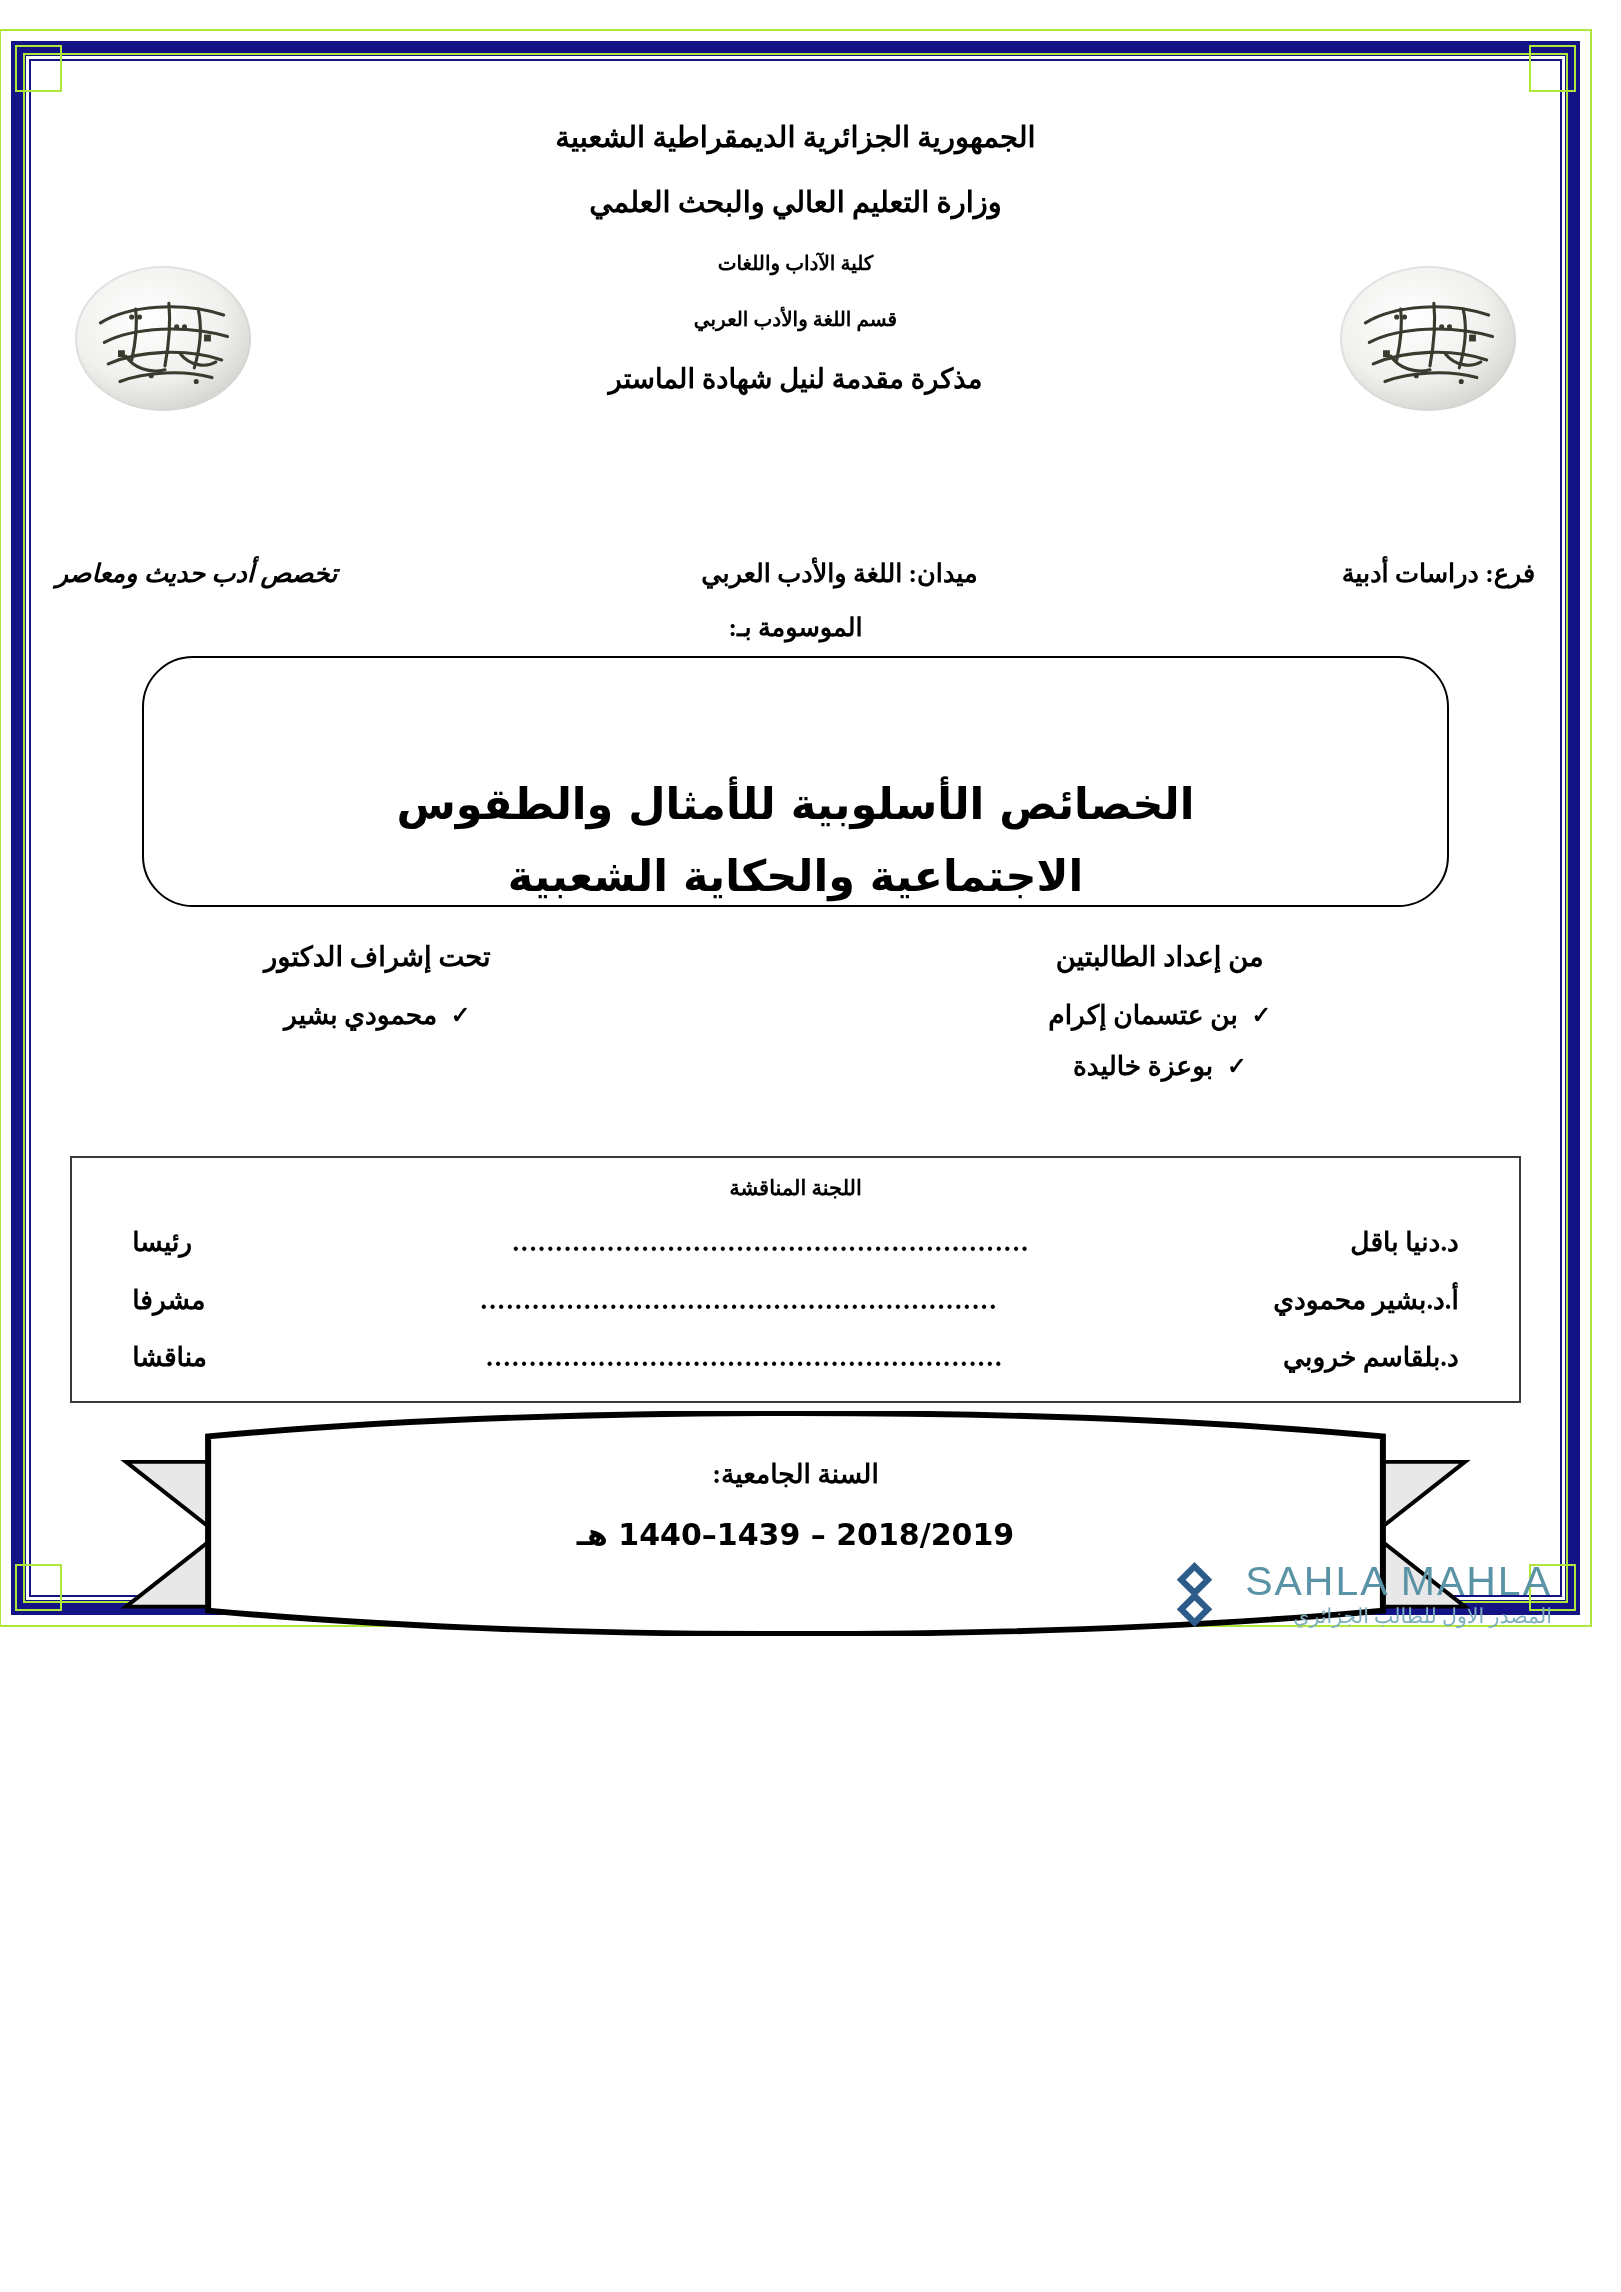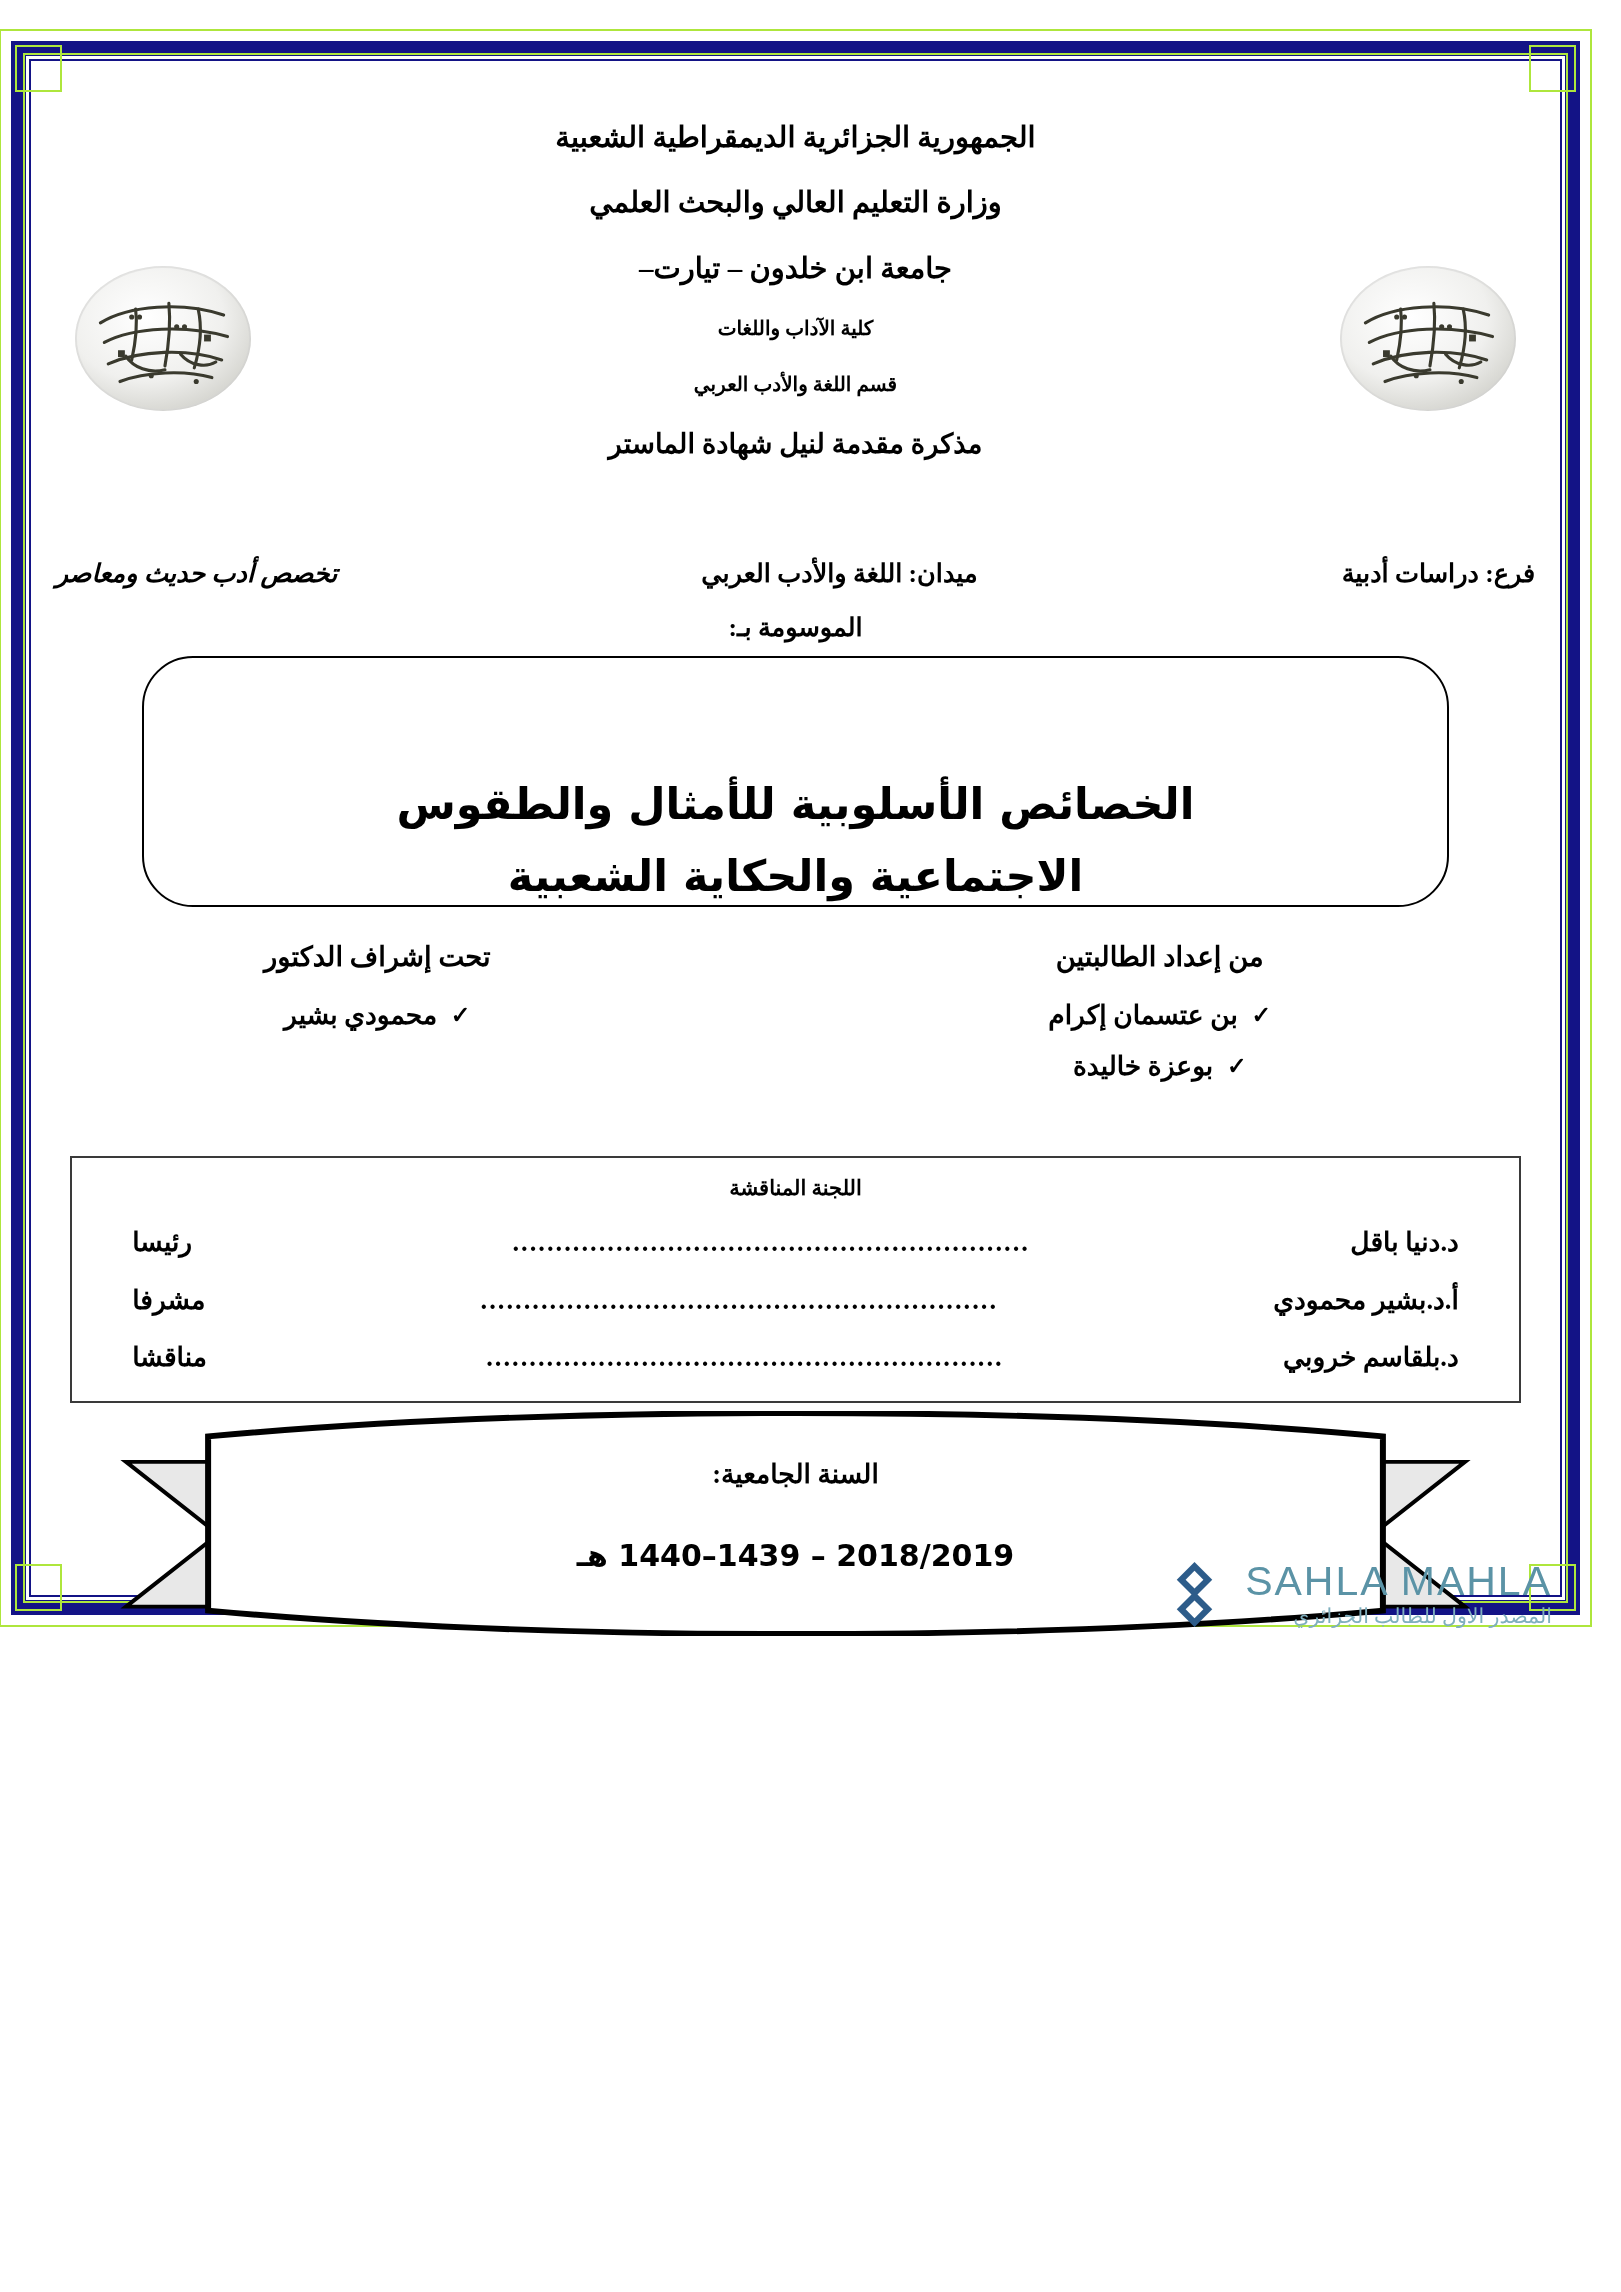--- a/index.html
+++ b/index.html
@@ -271,21 +271,20 @@
     text-align: center;
   }
   .banner-text-2 {
     position: absolute;
     left: 0; right: 0;
     top: 106px;
     font-size: 30px;
     font-weight: 700;
     text-align: center;
     font-family: "DejaVu Sans", "Liberation Sans", sans-serif;
-    margin-top: 21px;
   }
 
   
   .watermark {
     position: absolute;
     right: 69px;
     bottom: 25.5px;
     display: flex;
     flex-direction: row-reverse;
     align-items: center;
@@ -387,21 +386,20 @@
             <circle cx="124" cy="118" r="2.6"></circle>
           <rect x="44" y="86" width="7" height="7"></rect>
           <rect x="132" y="70" width="7" height="7"></rect>
         </g>
       </svg>
     </div>
 
     <div class="header-block">
       <div class="header-line">الجمهورية الجزائرية الديمقراطية الشعبية</div>
       <div class="header-line">وزارة التعليم العالي والبحث العلمي</div>
-      <div class="header-line">جامعة ابن خلدون – تيارت–</div>
       <div class="header-line small">كلية الآداب واللغات</div>
       <div class="header-line small">قسم اللغة والأدب العربي</div>
       <div class="header-line degree">مذكرة مقدمة لنيل شهادة الماستر</div>
     </div>
 
     <div class="tri-row">
       <div class="tri-cell">فرع: دراسات أدبية</div>
       <div class="tri-cell">ميدان: اللغة والأدب العربي</div>
       <div class="tri-cell spec">تخصص أدب حديث ومعاصر</div>
     </div>

